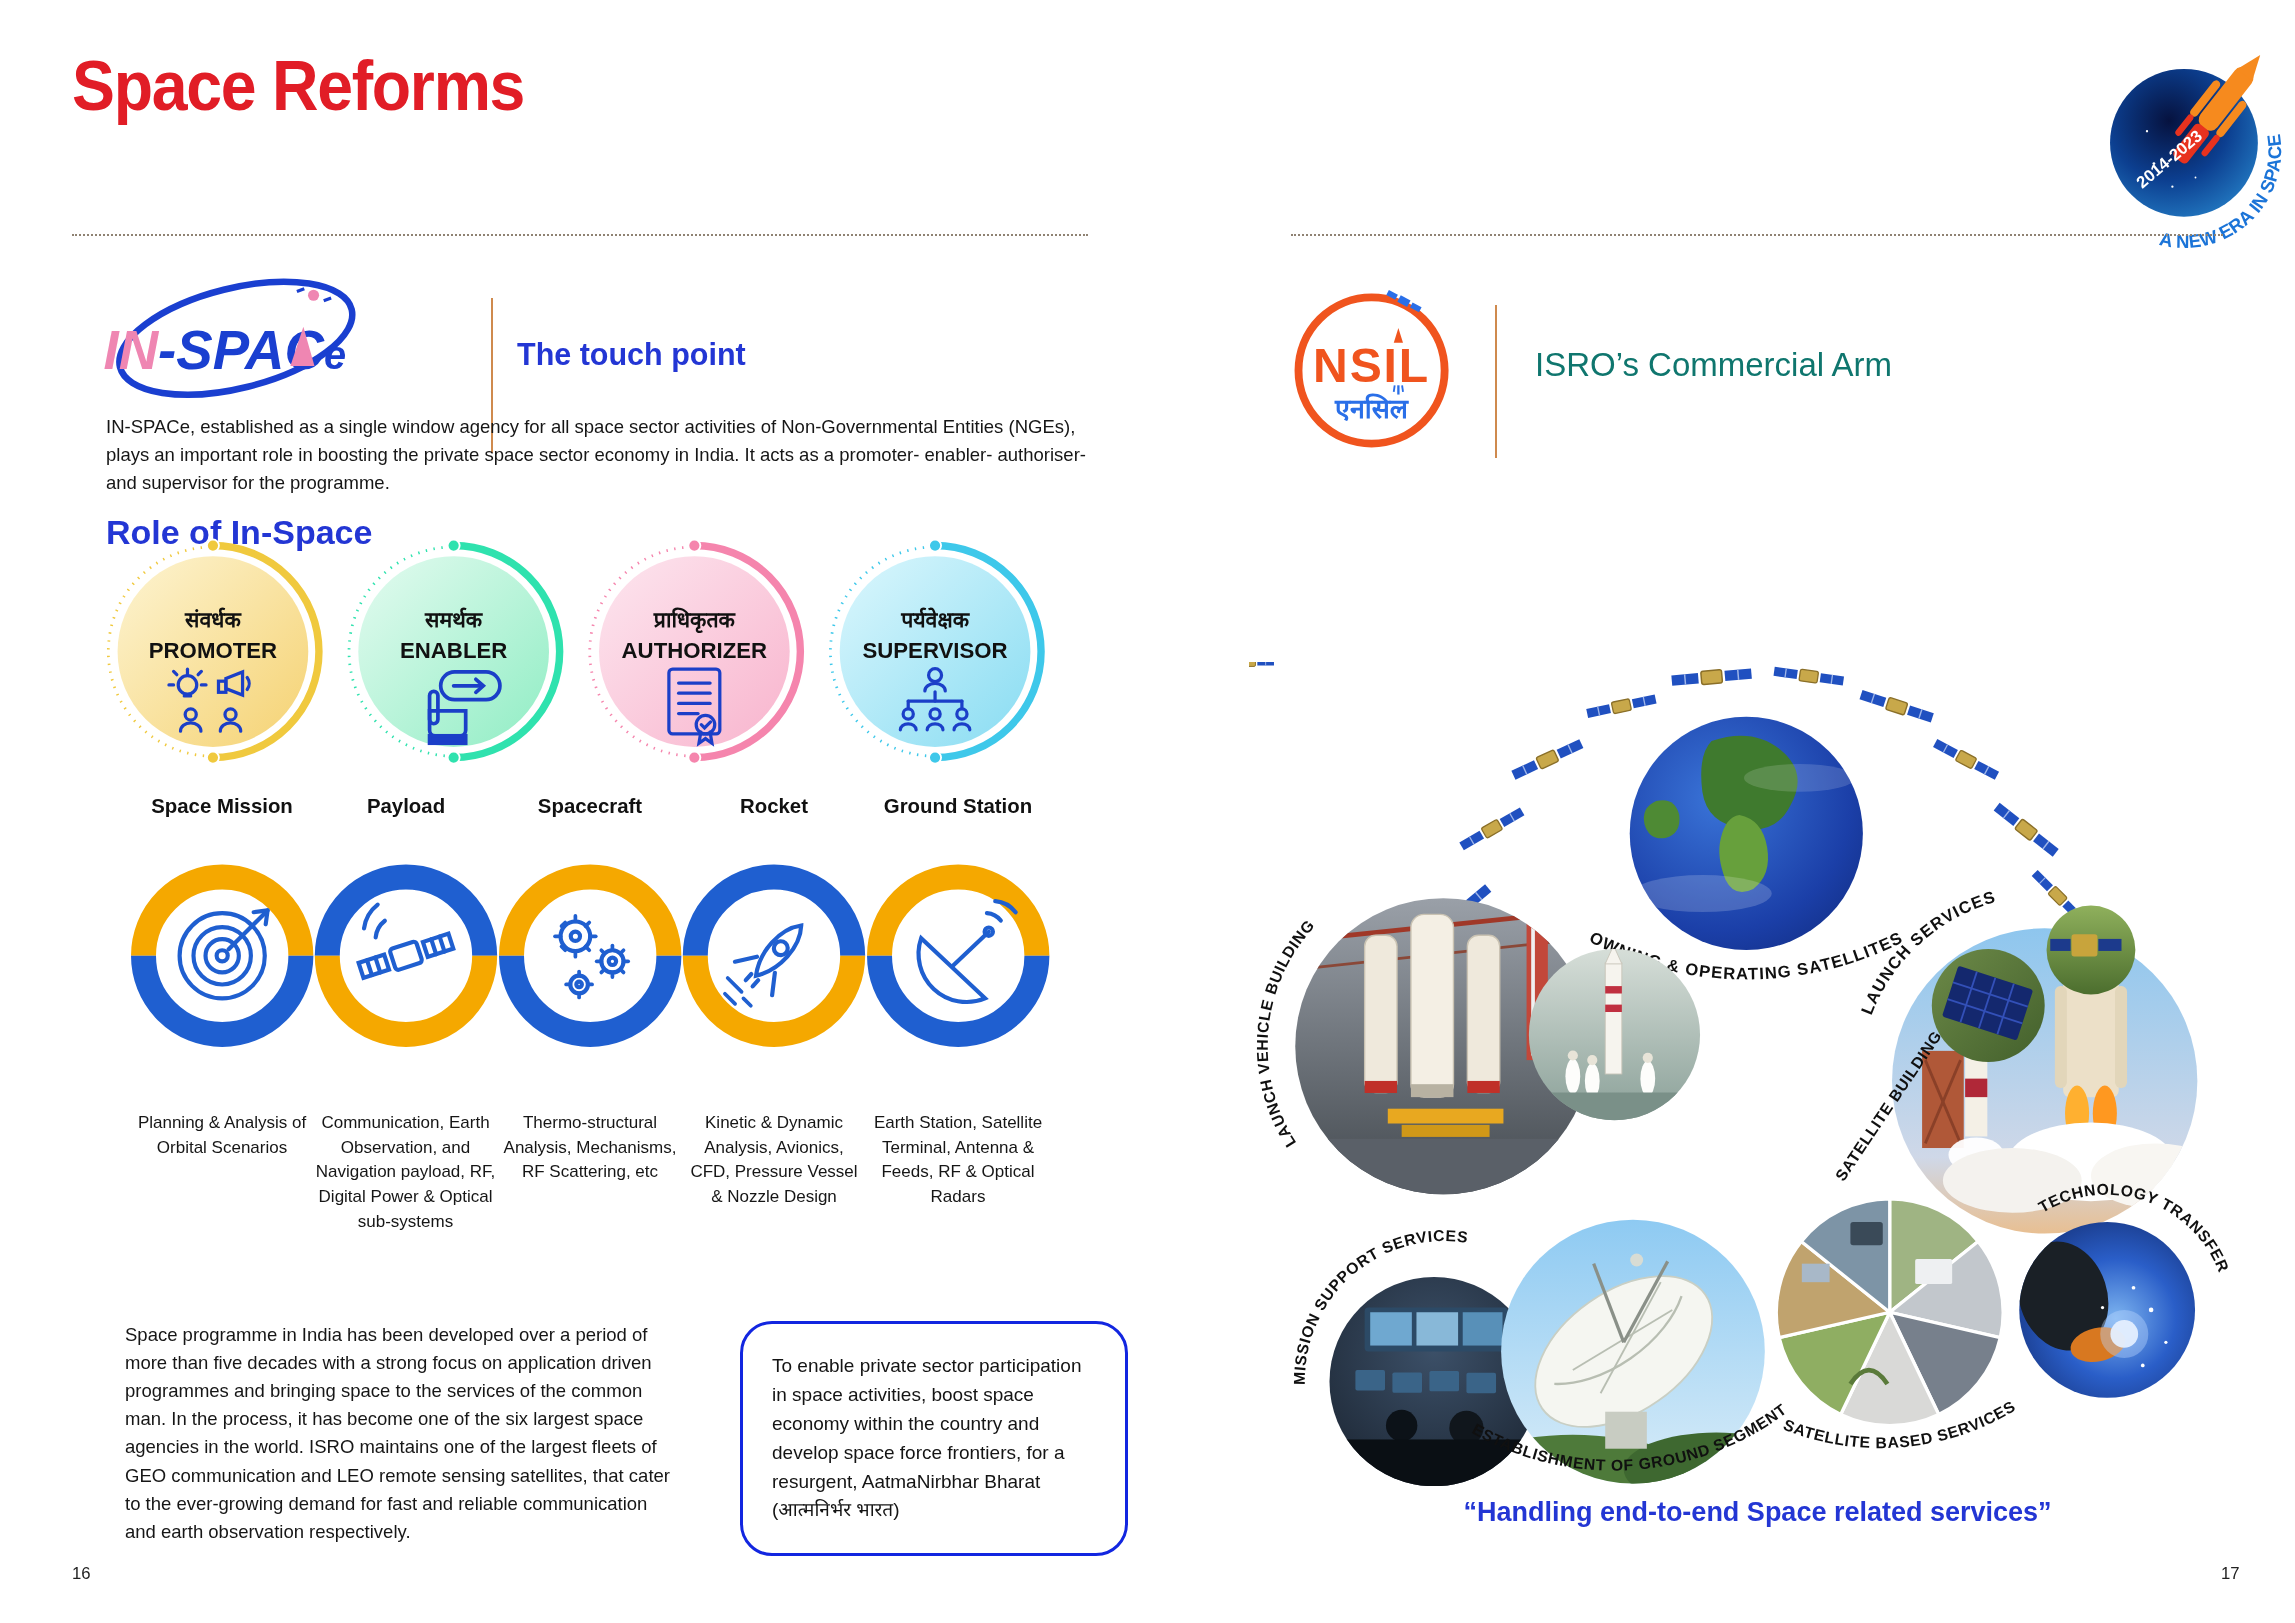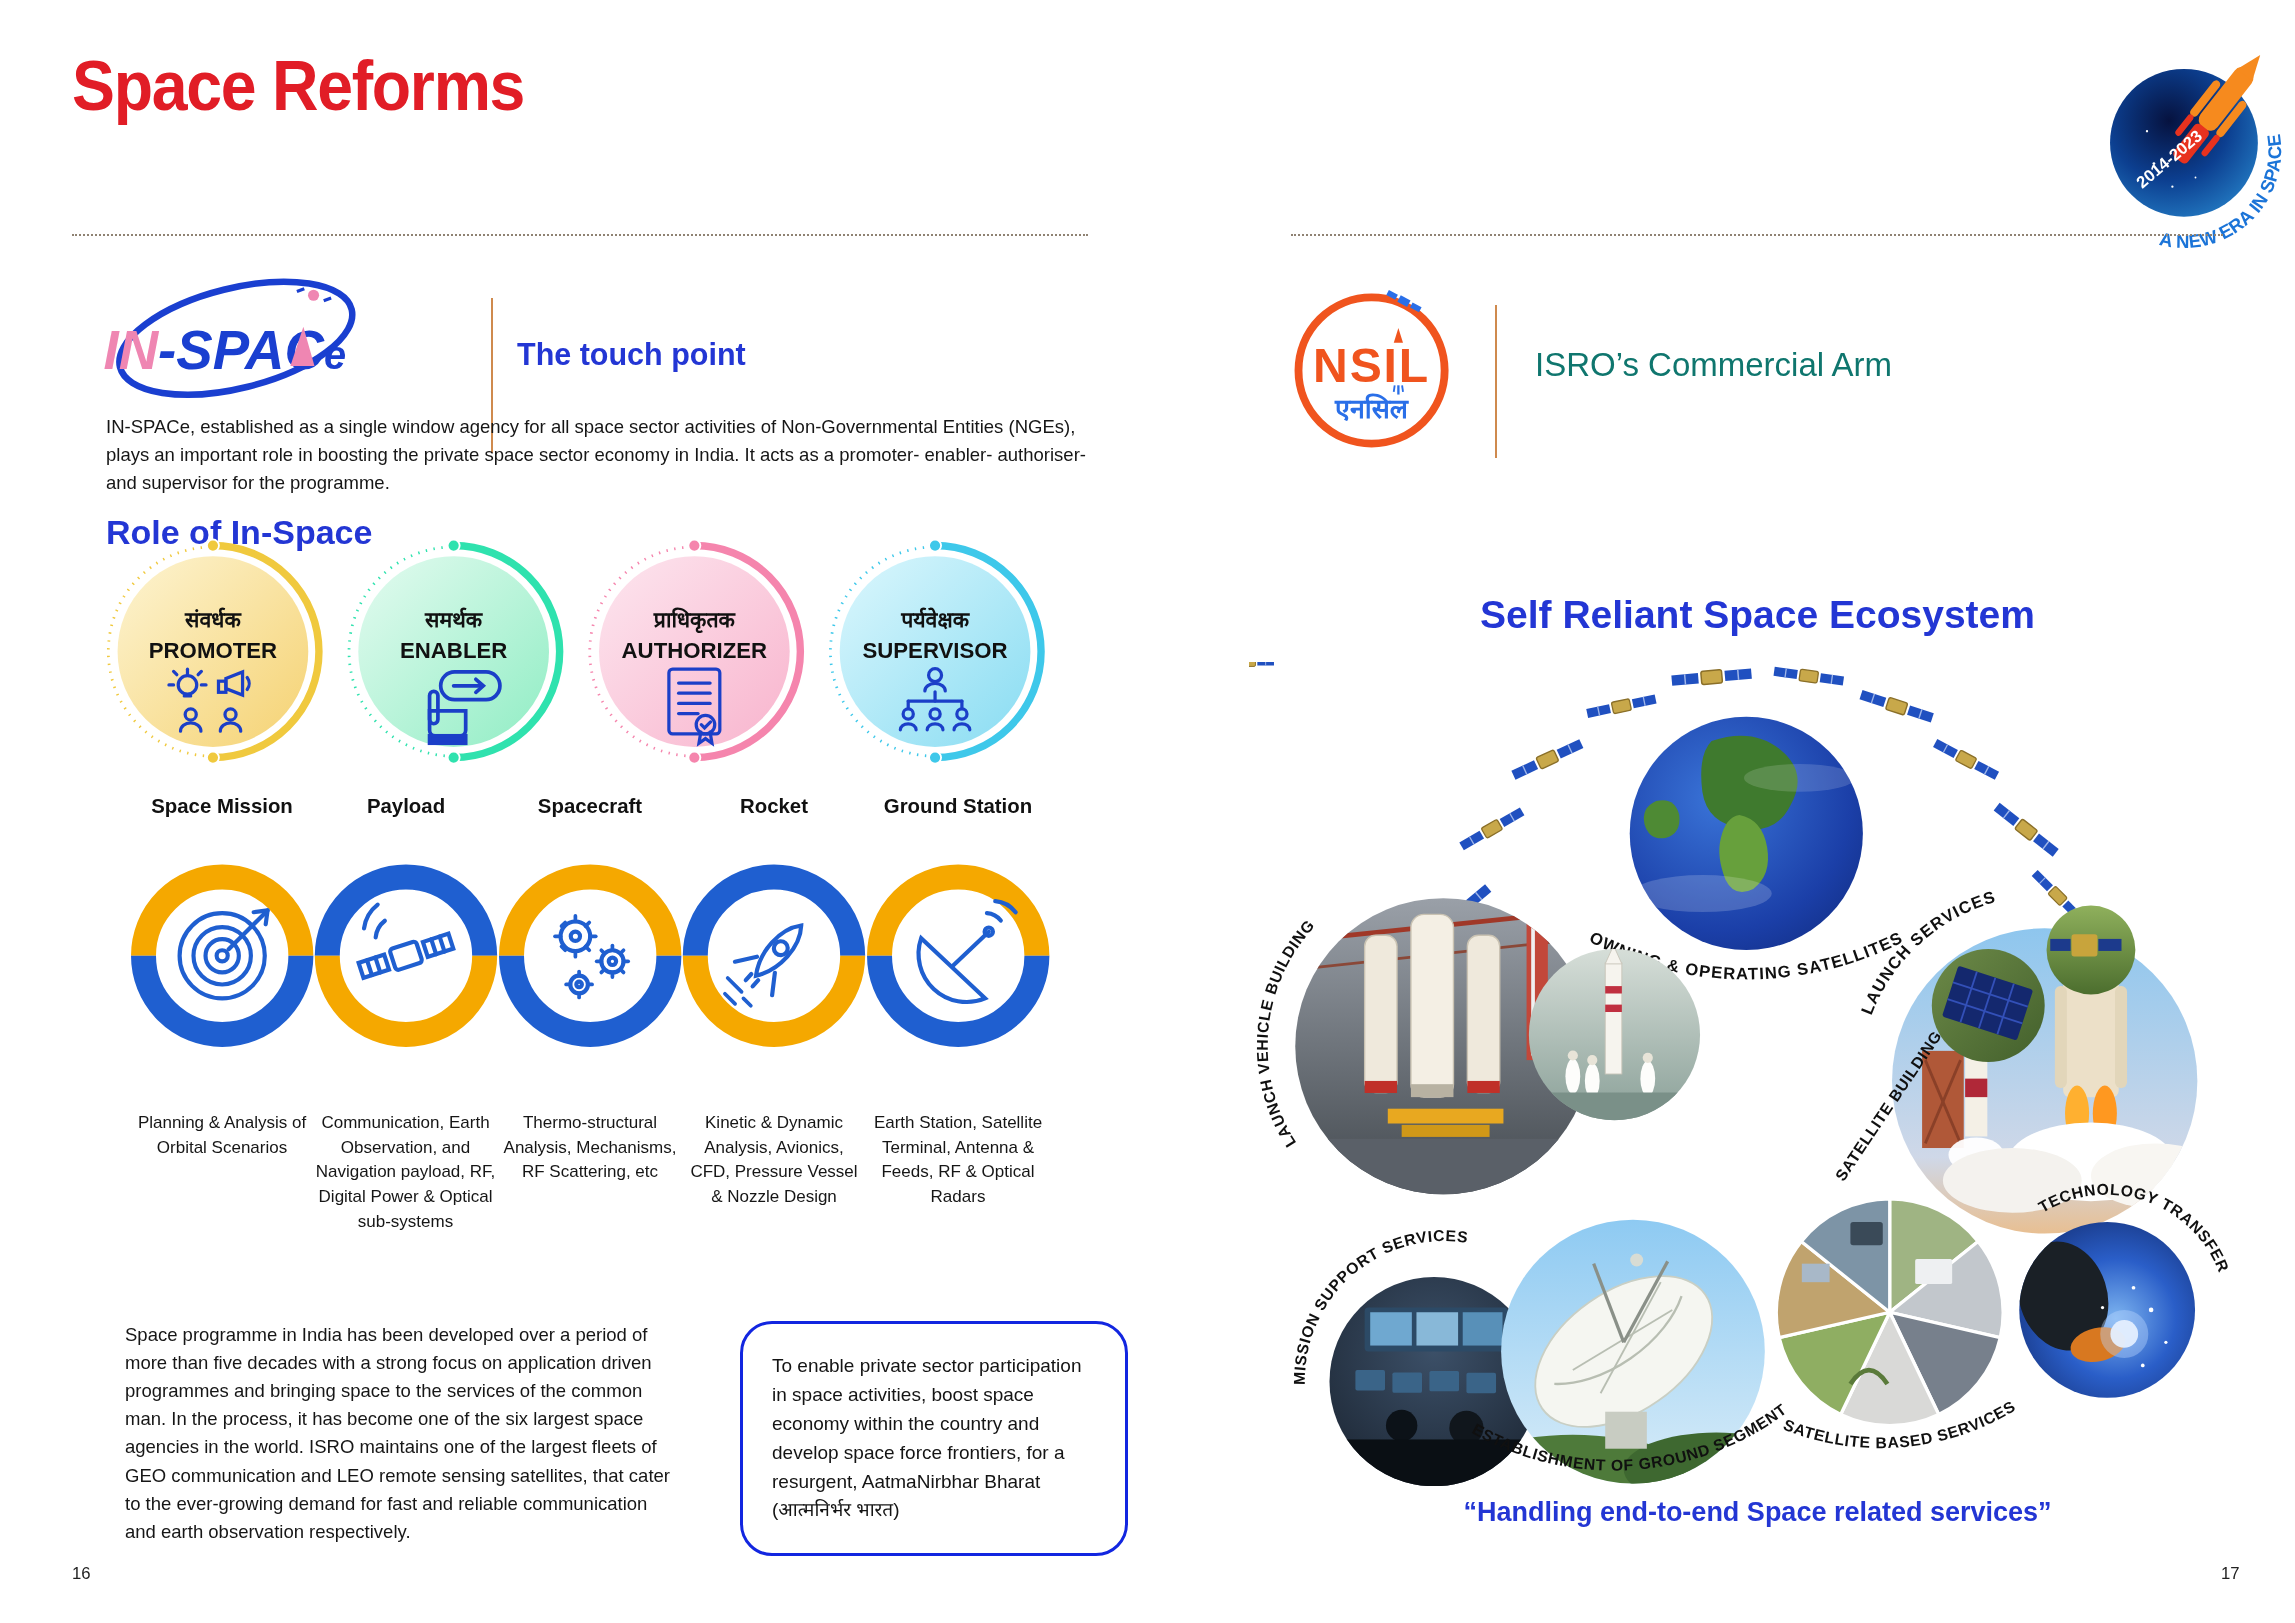--- a/index.html
+++ b/index.html
@@ -325,21 +325,20 @@
       <line x1="235" y1="232" x2="233" y2="246" stroke="#2a6fe8" stroke-width="4"></line>
       <line x1="251" y1="232" x2="253" y2="246" stroke="#2a6fe8" stroke-width="4"></line>
     </g>
     <text x="185" y="302" text-anchor="middle" font-size="58" font-weight="700" fill="#2a6fe8">एनसिल</text>
   </svg>
 
   <div class="abs vdiv" style="left:1495px;top:305px;height:153px;"></div>
   <div class="abs orange-h" style="left:1535px;top:346px;font-size:33px;">ISRO’s Commercial Arm</div>
 
 
-  <div class="abs blue-h" style="left:1296px;top:593px;width:923px;text-align:center;font-size:39px;font-weight:600;">Self Reliant Space Ecosystem</div>
 
   <svg class="abs" style="left:1249px;top:662px;" width="1027" height="824" viewBox="0 0 2220 1780">
     <defs>
       <radialGradient id="earthG" cx="0.38" cy="0.35" r="0.95">
           <stop offset="0" stop-color="#3a74d8"></stop>
           <stop offset="0.6" stop-color="#1b3fa8"></stop>
           <stop offset="1" stop-color="#0d2470"></stop>
         </radialGradient>
       <linearGradient id="bldgG" x1="0" y1="0" x2="0" y2="1">
           <stop offset="0" stop-color="#9aa0a8"></stop>

